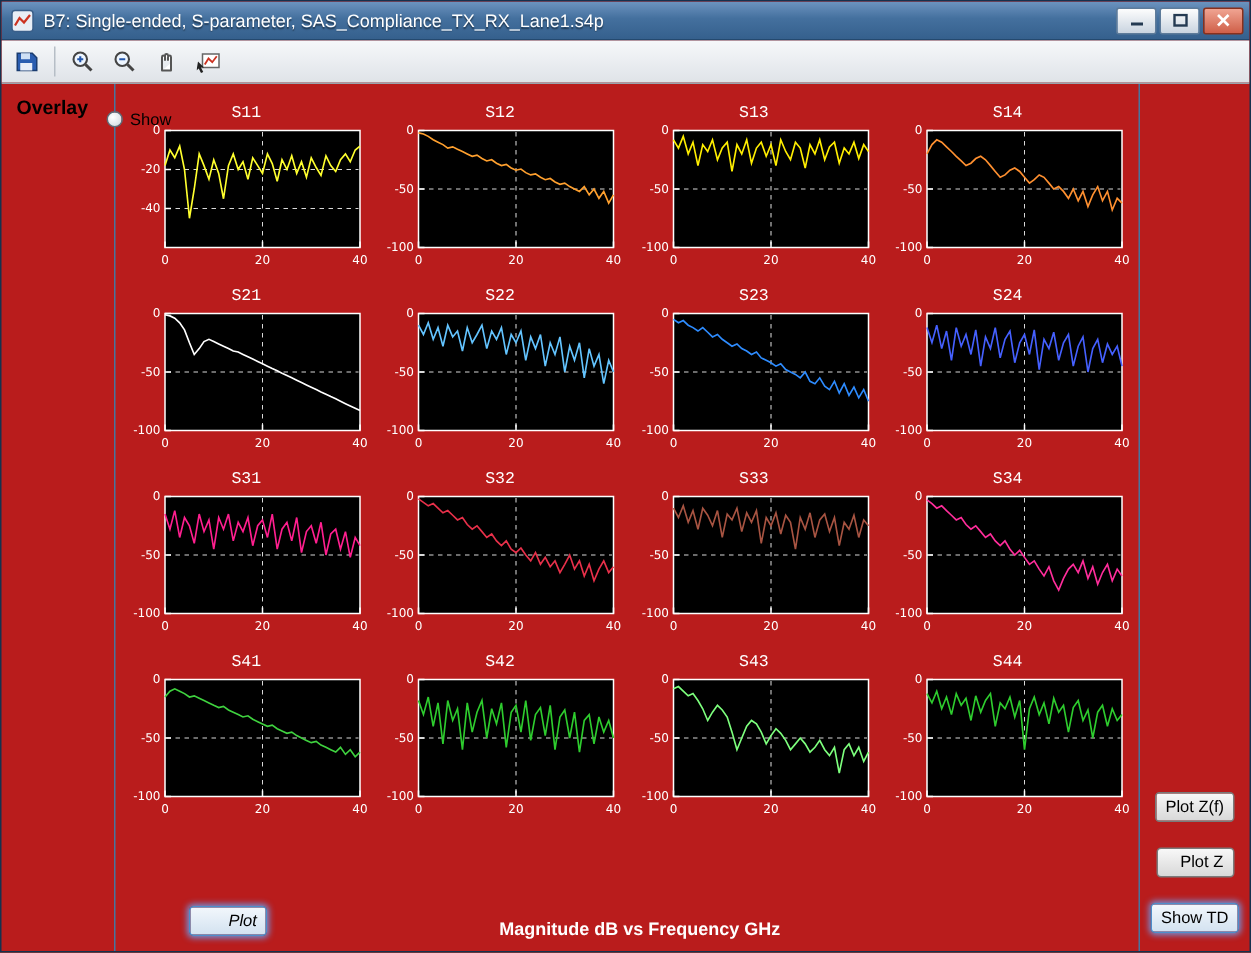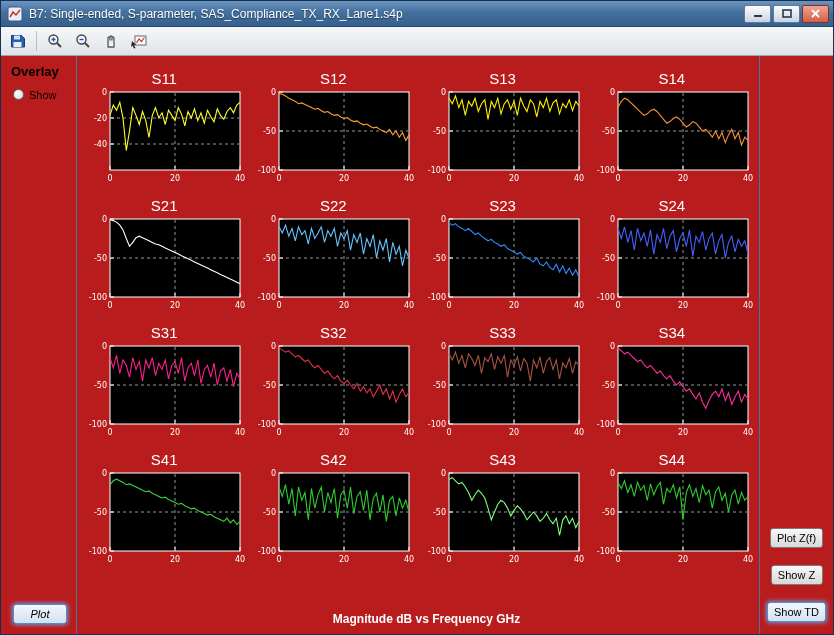--- a/index.html
+++ b/index.html
@@ -26,46 +26,46 @@
   .toolbar{
     height:29px;background:linear-gradient(#f6f8fa,#dfe3e8);
     border-bottom:1px solid #9aa4ad;display:flex;align-items:center;
     padding:0 4px;gap:2px;
   }
   .tool-btn{width:26px;height:24px;border:1px solid transparent;background:transparent;
     display:flex;align-items:center;justify-content:center;padding:0;border-radius:2px;}
   .tool-sep{width:1px;height:20px;background:#b6bec6;margin:0 3px;}
   .body{display:flex;height:578px;}
   .sidebar{
-    width:76px;display:flex;flex-direction:column;
+    width:76px;display:flex;flex-direction:row;
     border-right:1px solid #46759f;padding:8px 0 10px 0;
   }
   .overlay-label{font-weight:bold;font-size:13px;color:#000;padding-left:10px;}
   .radio-row{display:flex;align-items:flex-start;gap:5px;padding-left:12px;margin-top:10px;font-size:11px;color:#000;}
   .radio{width:11px;height:11px;border-radius:50%;
     background:radial-gradient(circle at 35% 35%,#ffffff,#cdd5dc);
     border:1px solid #5f6b77;display:inline-block;}
   .btn{
     background:linear-gradient(#f8f8f8,#d8d8d8);
     border:1px solid #7a7a7a;border-radius:3px;font-size:11px;color:#000;
-    padding:3px 6px;font-family:"Liberation Sans",sans-serif;min-width:52px;
+    padding:3px 6px;font-family:"Liberation Sans",sans-serif;min-width:52px;text-align:right;
   }
   .btn.highlight{
     border:1px solid #4d8ecb;
     box-shadow:0 0 4px 1px rgba(100,170,255,.85);
     background:linear-gradient(#f2f7fc,#d3e2f0);
   }
   .plot-btn{margin-top:auto;margin-left:12px;width:54px;font-style:italic;}
   .plot-panel{flex:1;position:relative;}
   .plot-grid{
     display:grid;grid-template-columns:repeat(4,164px);
     justify-content:space-evenly;row-gap:9px;padding-top:14px;
   }
   .subplot{display:flex;flex-direction:column;align-items:center;}
-  .subplot-title{color:#fff;font-size:15px;margin-bottom:1px;}
+  .subplot-title{color:#fff;font-size:11px;margin-bottom:1px;font-family:Liberation Mono, monospace;}
   .subplot svg{display:block;font-family:"DejaVu Sans",sans-serif;}
   .footer-label{
     position:absolute;bottom:8px;left:17px;right:0;text-align:center;
     color:#fff;font-weight:bold;font-size:12px;
   }
   .right-panel{
     width:74px;display:flex;flex-direction:column;justify-content:flex-end;
     align-items:center;gap:17px;padding-bottom:12px;
     border-left:1px solid #46759f;
   }
@@ -490,18 +490,18 @@
               <text x="158" y="93" fill="#fff" font-size="8" text-anchor="middle">40</text>
               <polyline points="28.0,13.4 31.3,19.6 34.5,11.8 37.8,23.5 41.0,15.7 44.3,27.4 47.5,13.4 50.8,21.2 54.0,16.5 57.3,31.3 60.5,14.9 63.8,25.8 67.0,18.0 70.3,13.4 73.5,35.2 76.8,19.6 80.0,23.5 83.3,15.7 86.5,29.0 89.8,18.0 93.0,50.8 96.3,23.5 99.5,15.7 102.8,27.4 106.0,19.6 109.3,33.6 112.5,16.5 115.8,25.8 119.0,21.2 122.3,39.1 125.5,22.7 128.8,18.0 132.0,31.3 135.3,24.3 138.5,43.0 141.8,25.8 145.0,21.2 148.3,35.2 151.5,23.5 154.8,31.3 158.0,27.4" fill="none" stroke="#2ecc2e" stroke-width="1.1"></polyline>
             </svg>
           </div>
         </div>
       <div class="footer-label">Magnitude dB vs Frequency GHz</div>
     </div>
 
     <div class="right-panel">
       <button class="btn">Plot Z(f)</button>
-      <button class="btn">Show Z</button>
+      <button class="btn">Plot Z</button>
       <button class="btn highlight">Show TD</button>
     </div>
 
   </div>
 </div>
 
 </body></html>

